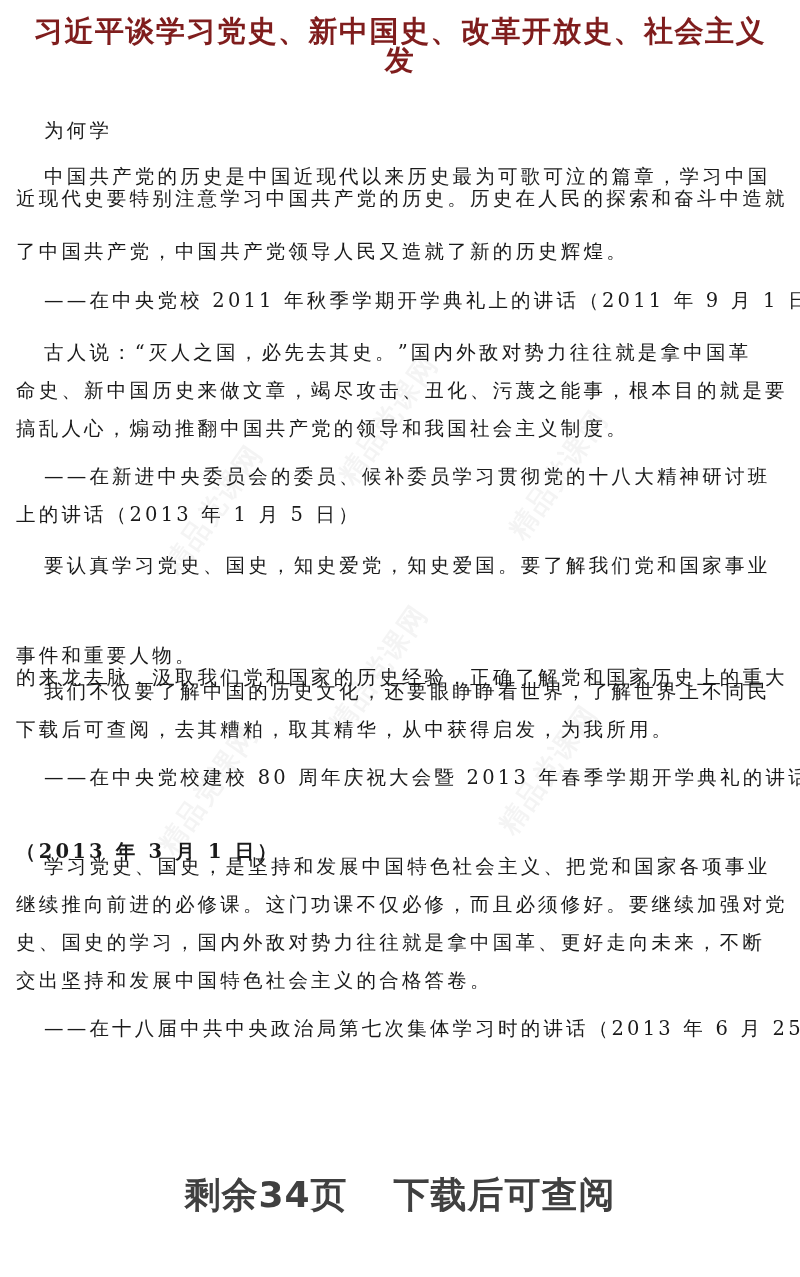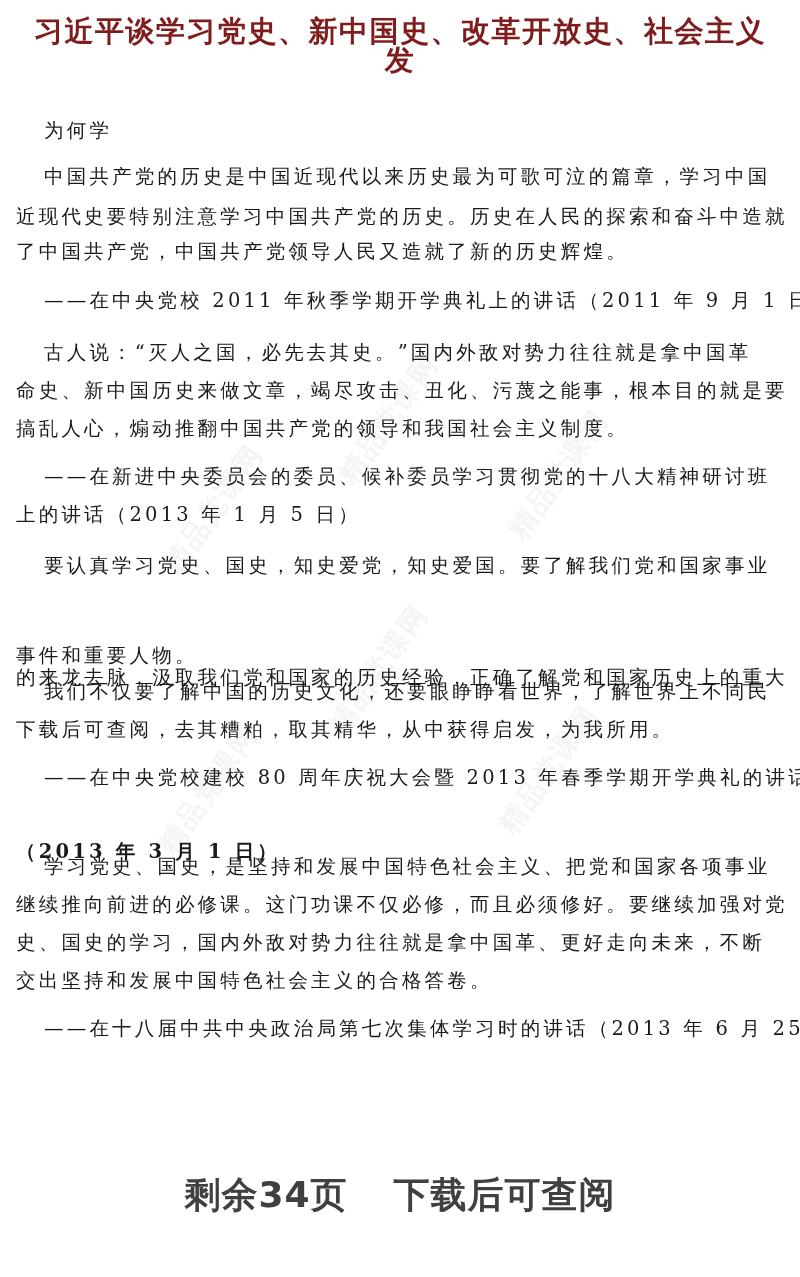--- a/index.html
+++ b/index.html
@@ -88,21 +88,21 @@
   <div class="watermark" style="left:150px; top:840px;">精品党课网</div>
   <div class="watermark" style="left:490px; top:820px;">精品党课网</div>
   <div class="watermark" style="left:330px; top:470px;">精品党课网</div>
 
   <h1 class="title l1">习近平谈学习党史、新中国史、改革开放史、社会主义发</h1>
 
   <div class="line indent" style="top:121px;">为何学</div>
 
   <div id="body-lines">
     <div class="line indent" style="top:167px;">中国共产党的历史是中国近现代以来历史最为可歌可泣的篇章，学习中国</div>
-    <div class="line" style="top:207px;">近现代史要特别注意学习中国共产党的历史。历史在人民的探索和奋斗中造就</div>
+    <div class="line" style="top:189px;">近现代史要特别注意学习中国共产党的历史。历史在人民的探索和奋斗中造就</div>
     <div class="line" style="top:242px;">了中国共产党，中国共产党领导人民又造就了新的历史辉煌。</div>
     <div class="line indent" style="top:291px;">——在中央党校 2011 年秋季学期开学典礼上的讲话（2011 年 9 月 1 日）</div>
     <div class="line indent" style="top:343px;">古人说：“灭人之国，必先去其史。”国内外敌对势力往往就是拿中国革</div>
     <div class="line" style="top:381px;text-align:right;">命史、新中国历史来做文章，竭尽攻击、丑化、污蔑之能事，根本目的就是要</div>
     <div class="line" style="top:419px;">搞乱人心，煽动推翻中国共产党的领导和我国社会主义制度。</div>
     <div class="line indent" style="top:467px;">——在新进中央委员会的委员、候补委员学习贯彻党的十八大精神研讨班</div>
     <div class="line" style="top:505px;">上的讲话（2013 年 1 月 5 日）</div>
     <div class="line indent" style="top:556px;">要认真学习党史、国史，知史爱党，知史爱国。要了解我们党和国家事业</div>
     <div class="line" style="top:628px;margin-top:40px;">的来龙去脉，汲取我们党和国家的历史经验，正确了解党和国家历史上的重大</div>
     <div class="line" style="top:632px;margin-top:14px;">事件和重要人物。</div>

